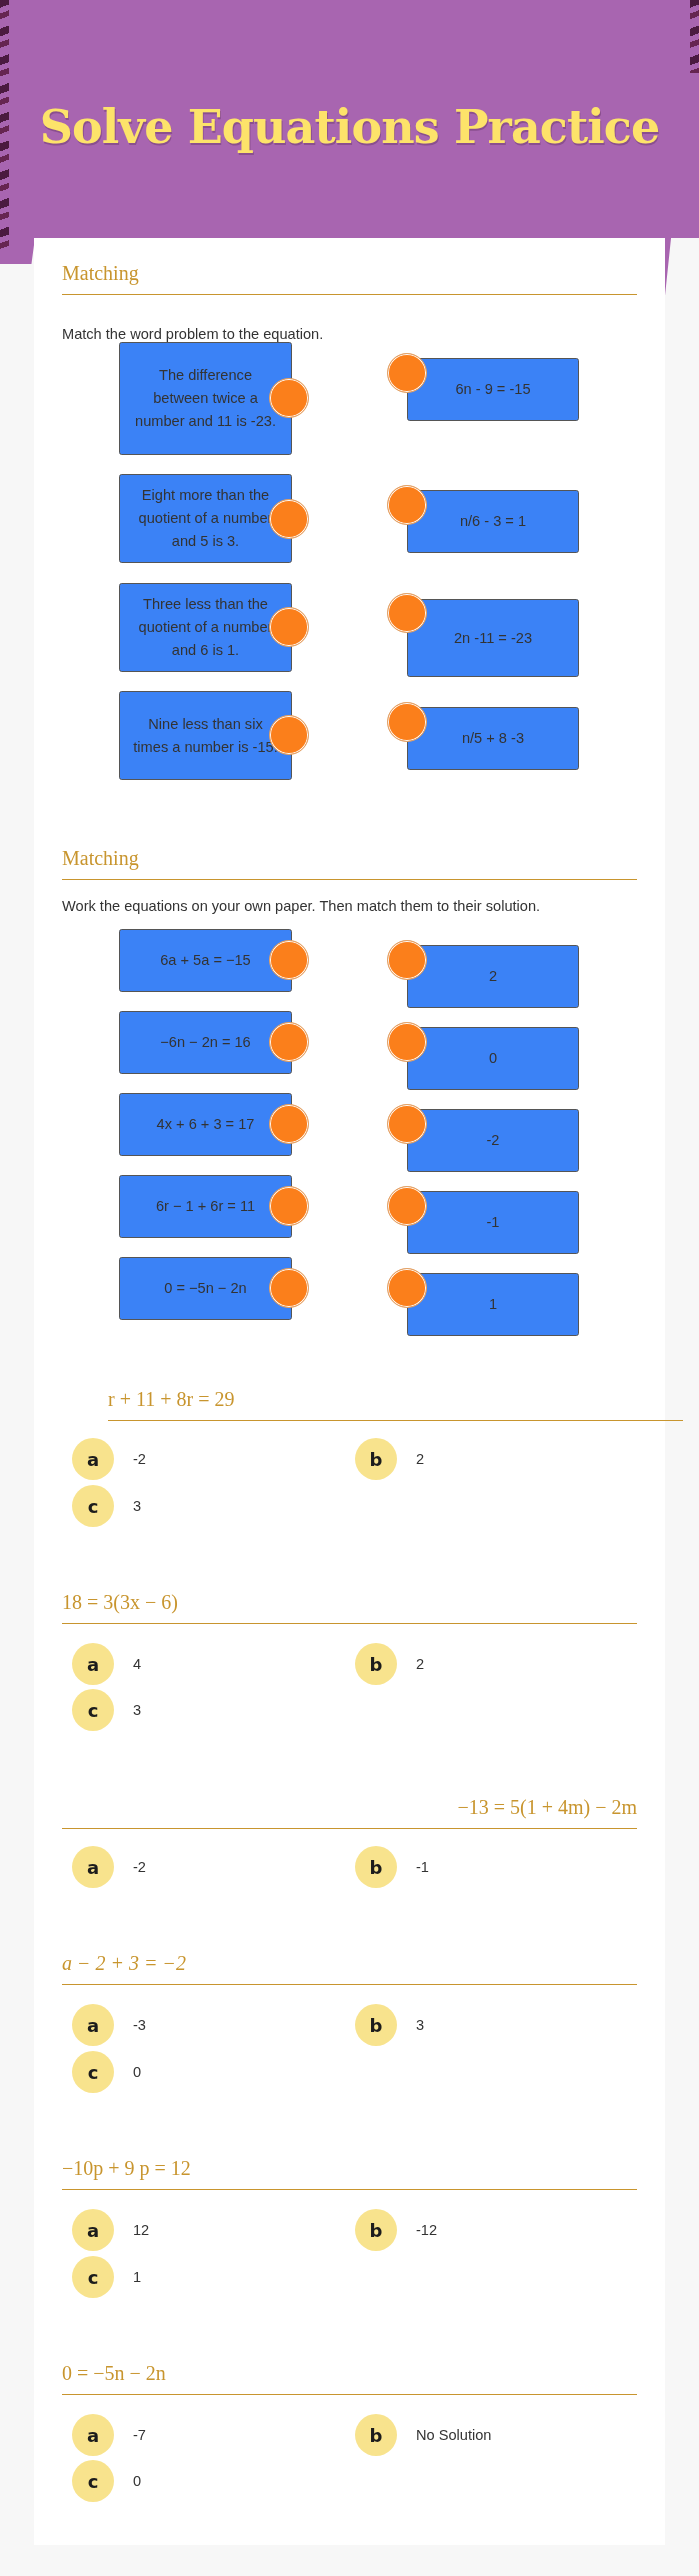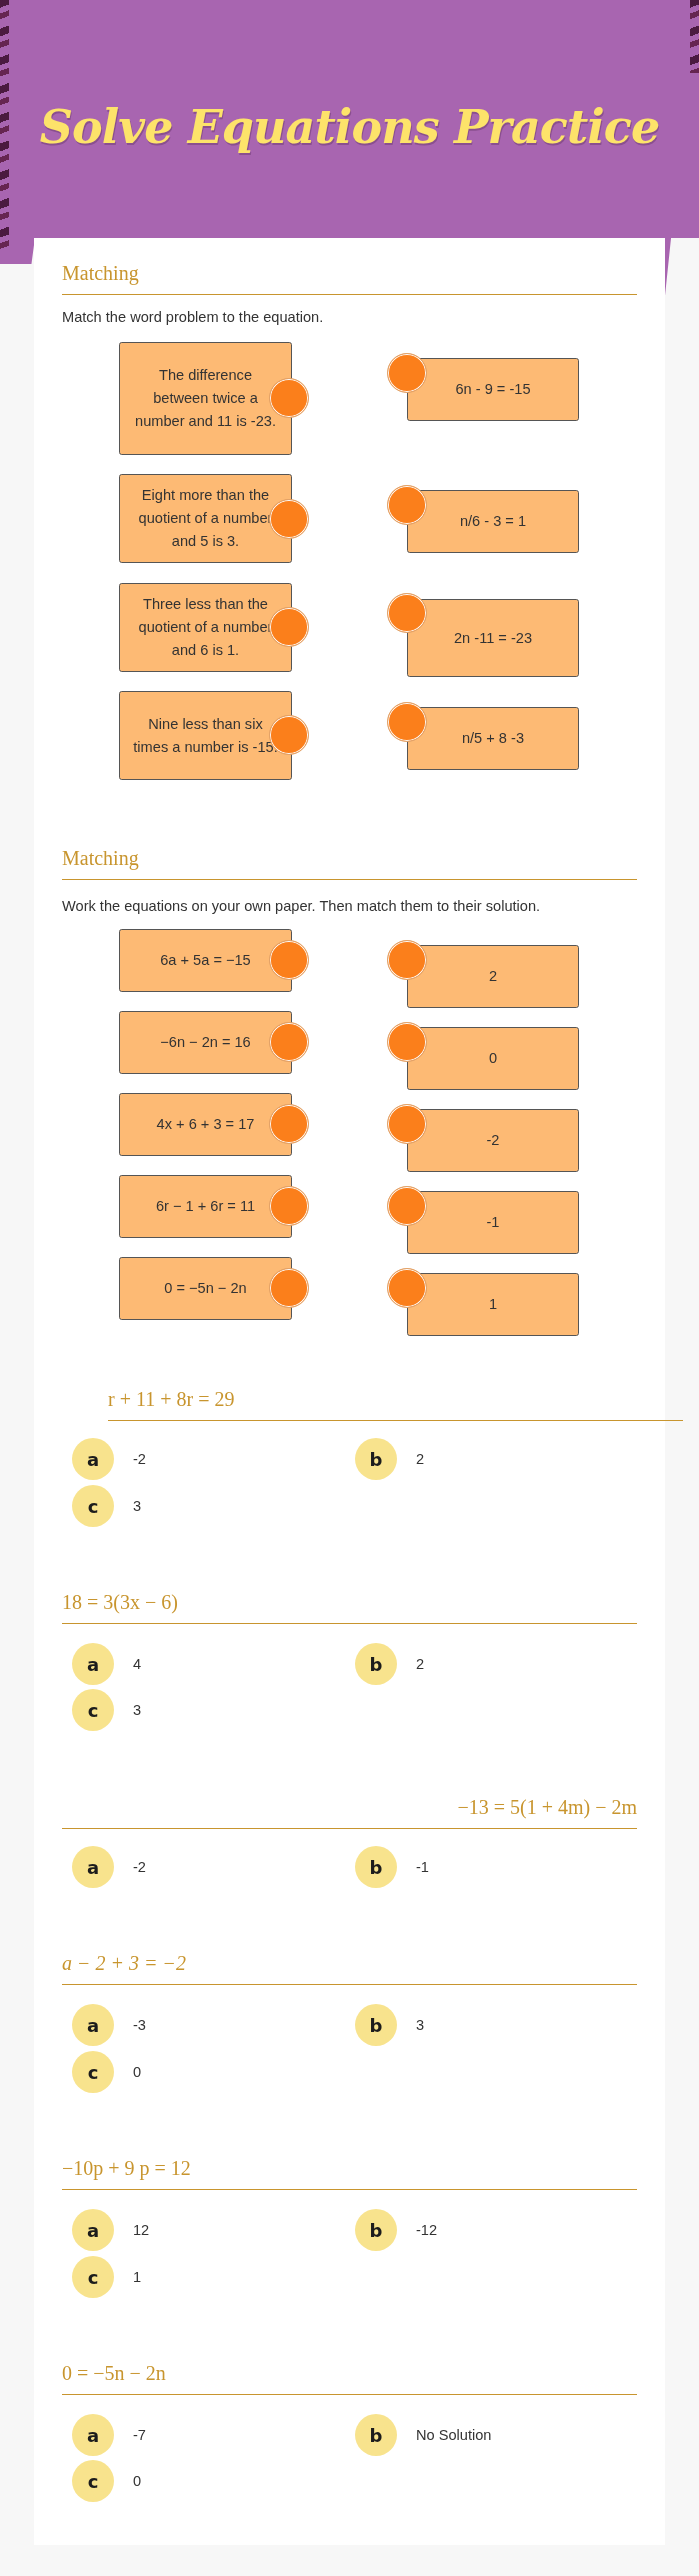--- a/index.html
+++ b/index.html
@@ -26,21 +26,20 @@
     background: repeating-linear-gradient(160deg, #3a0d2c 0 7.3px, #a865b0 7.3px 12.7px, #5a1a40 12.7px 18px, #a865b0 18px 27px);
     opacity: 0.85;
   }
   .banner .glitter.left { left: 0; top: 0; height: 255px; }
   .banner .glitter.right { right: 0; top: 0; height: 73px; }
   .title {
     position: absolute;
     left: 0; top: 100px; width: 699px;
     text-align: center;
     font-family: "DejaVu Serif", serif;
-    font-style: italic;
     font-weight: bold;
     font-size: 46px;
     color: #fde36a;
     letter-spacing: -0.9px;
     text-shadow: 0.9px 1.8px 0 #8a4f8f;
   }
   .card {
     position: absolute;
     left: 34px; top: 238px;
     width: 631px;
@@ -60,21 +59,21 @@
   .instruction {
     position: absolute;
     left: 62px;
     font-size: 14.6px;
     color: #333;
   }
   .mbox {
     position: absolute;
     border: 0.9px solid #555;
     border-radius: 2.7px;
-    background: #fdba74;
+    background: #3b82f6;
     display: flex;
     align-items: center;
     justify-content: center;
     text-align: center;
     font-size: 14.6px;
     line-height: 23px;
     color: #333;
     padding: 0 11px;
   }
   .mbox.left { left: 119px; width: 173px; }
@@ -115,21 +114,21 @@
 
 <div class="banner">
   <div class="glitter left"></div>
   <div class="glitter right"></div>
 </div>
 <h1 class="title">Solve Equations Practice</h1>
 
 <div class="card"></div>
 
 <div class="section-head" style="top:262px;">Matching</div>
-<div class="instruction" style="top:309px;">Match the word problem to the equation.</div>
+<div class="instruction" style="top:326px;">Match the word problem to the equation.</div>
 
 <div class="mbox left" style="top:342px;height:113px;">
     <span>The difference between twice a number and 11 is -23.</span>
   </div>
 <div class="dot" style="left:269px;top:378px;"></div>
 <div class="mbox right" style="top:342px;height:63px;">
     <span>6n - 9 = -15</span>
   </div>
 <div class="dot" style="left:387px;top:353px;"></div>
 

